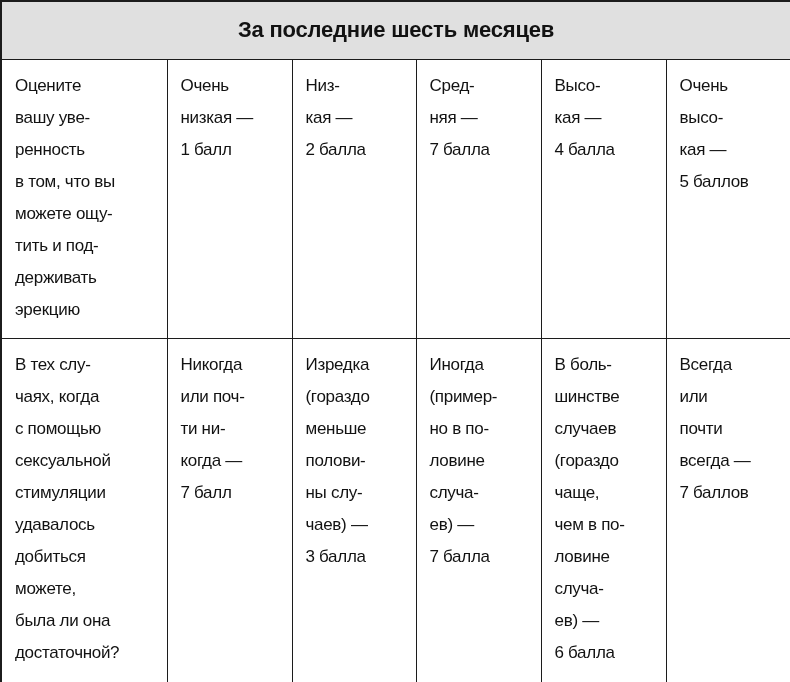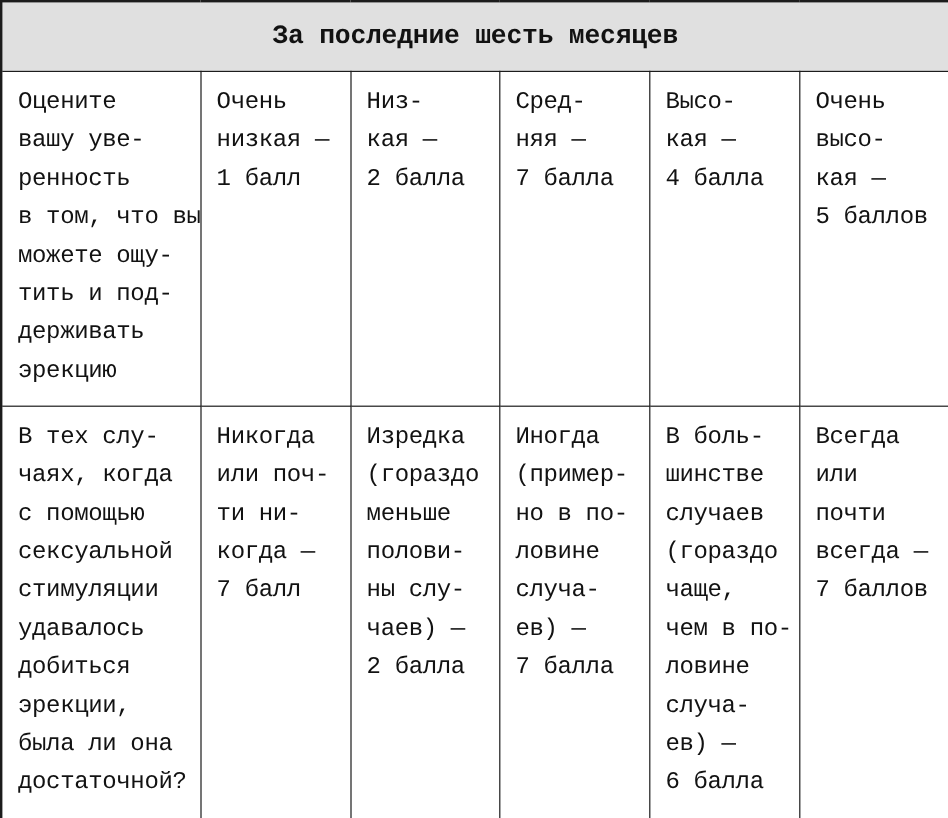--- a/index.html
+++ b/index.html
@@ -17,36 +17,36 @@
     border-collapse: collapse;
     table-layout: fixed;
     width: 790px;
     height: 682px;
     border: 2px solid #1c1c1c;
   }
   table.assessment th,
   table.assessment td {
     border: 1.5px solid #1c1c1c;
     box-sizing: border-box;
-    font-family: Liberation Mono, monospace;
+    font-family: Liberation Sans, sans-serif;
     color: #121212;
     overflow: hidden;
   }
   th.span-header {
     background: #e0e0e0;
     font-size: 22px;
     font-weight: bold;
     text-align: center;
     vertical-align: middle;
     height: 58px;
     letter-spacing: -0.2px;
   }
   td.cell {
     vertical-align: top;
-    font-size: 20px;
+    font-size: 17px;
     line-height: 32px;
     padding: 10px 3px 0 13px;
     white-space: pre;
     letter-spacing: -0.3px;
     background: #ffffff;
   }
   tr.row-1 { height: 279px; }
   tr.row-2 { height: 345px; }
 </style>
 </head>
@@ -95,35 +95,35 @@
 5 баллов</td>
       </tr>
       <tr class="row-2">
         <td class="cell">В тех слу-
 чаях, когда
 с помощью
 сексуальной
 стимуляции
 удавалось
 добиться
-эрекции,
+можете,
 была ли она
 достаточной?</td>
         <td class="cell">Никогда
 или поч-
 ти ни-
 когда —
 7 балл</td>
         <td class="cell">Изредка
 (гораздо
 меньше
 полови-
 ны слу-
 чаев) —
-2 балла</td>
+3 балла</td>
         <td class="cell">Иногда
 (пример-
 но в по-
 ловине
 случа-
 ев) —
 7 балла</td>
         <td class="cell">В боль-
 шинстве
 случаев

